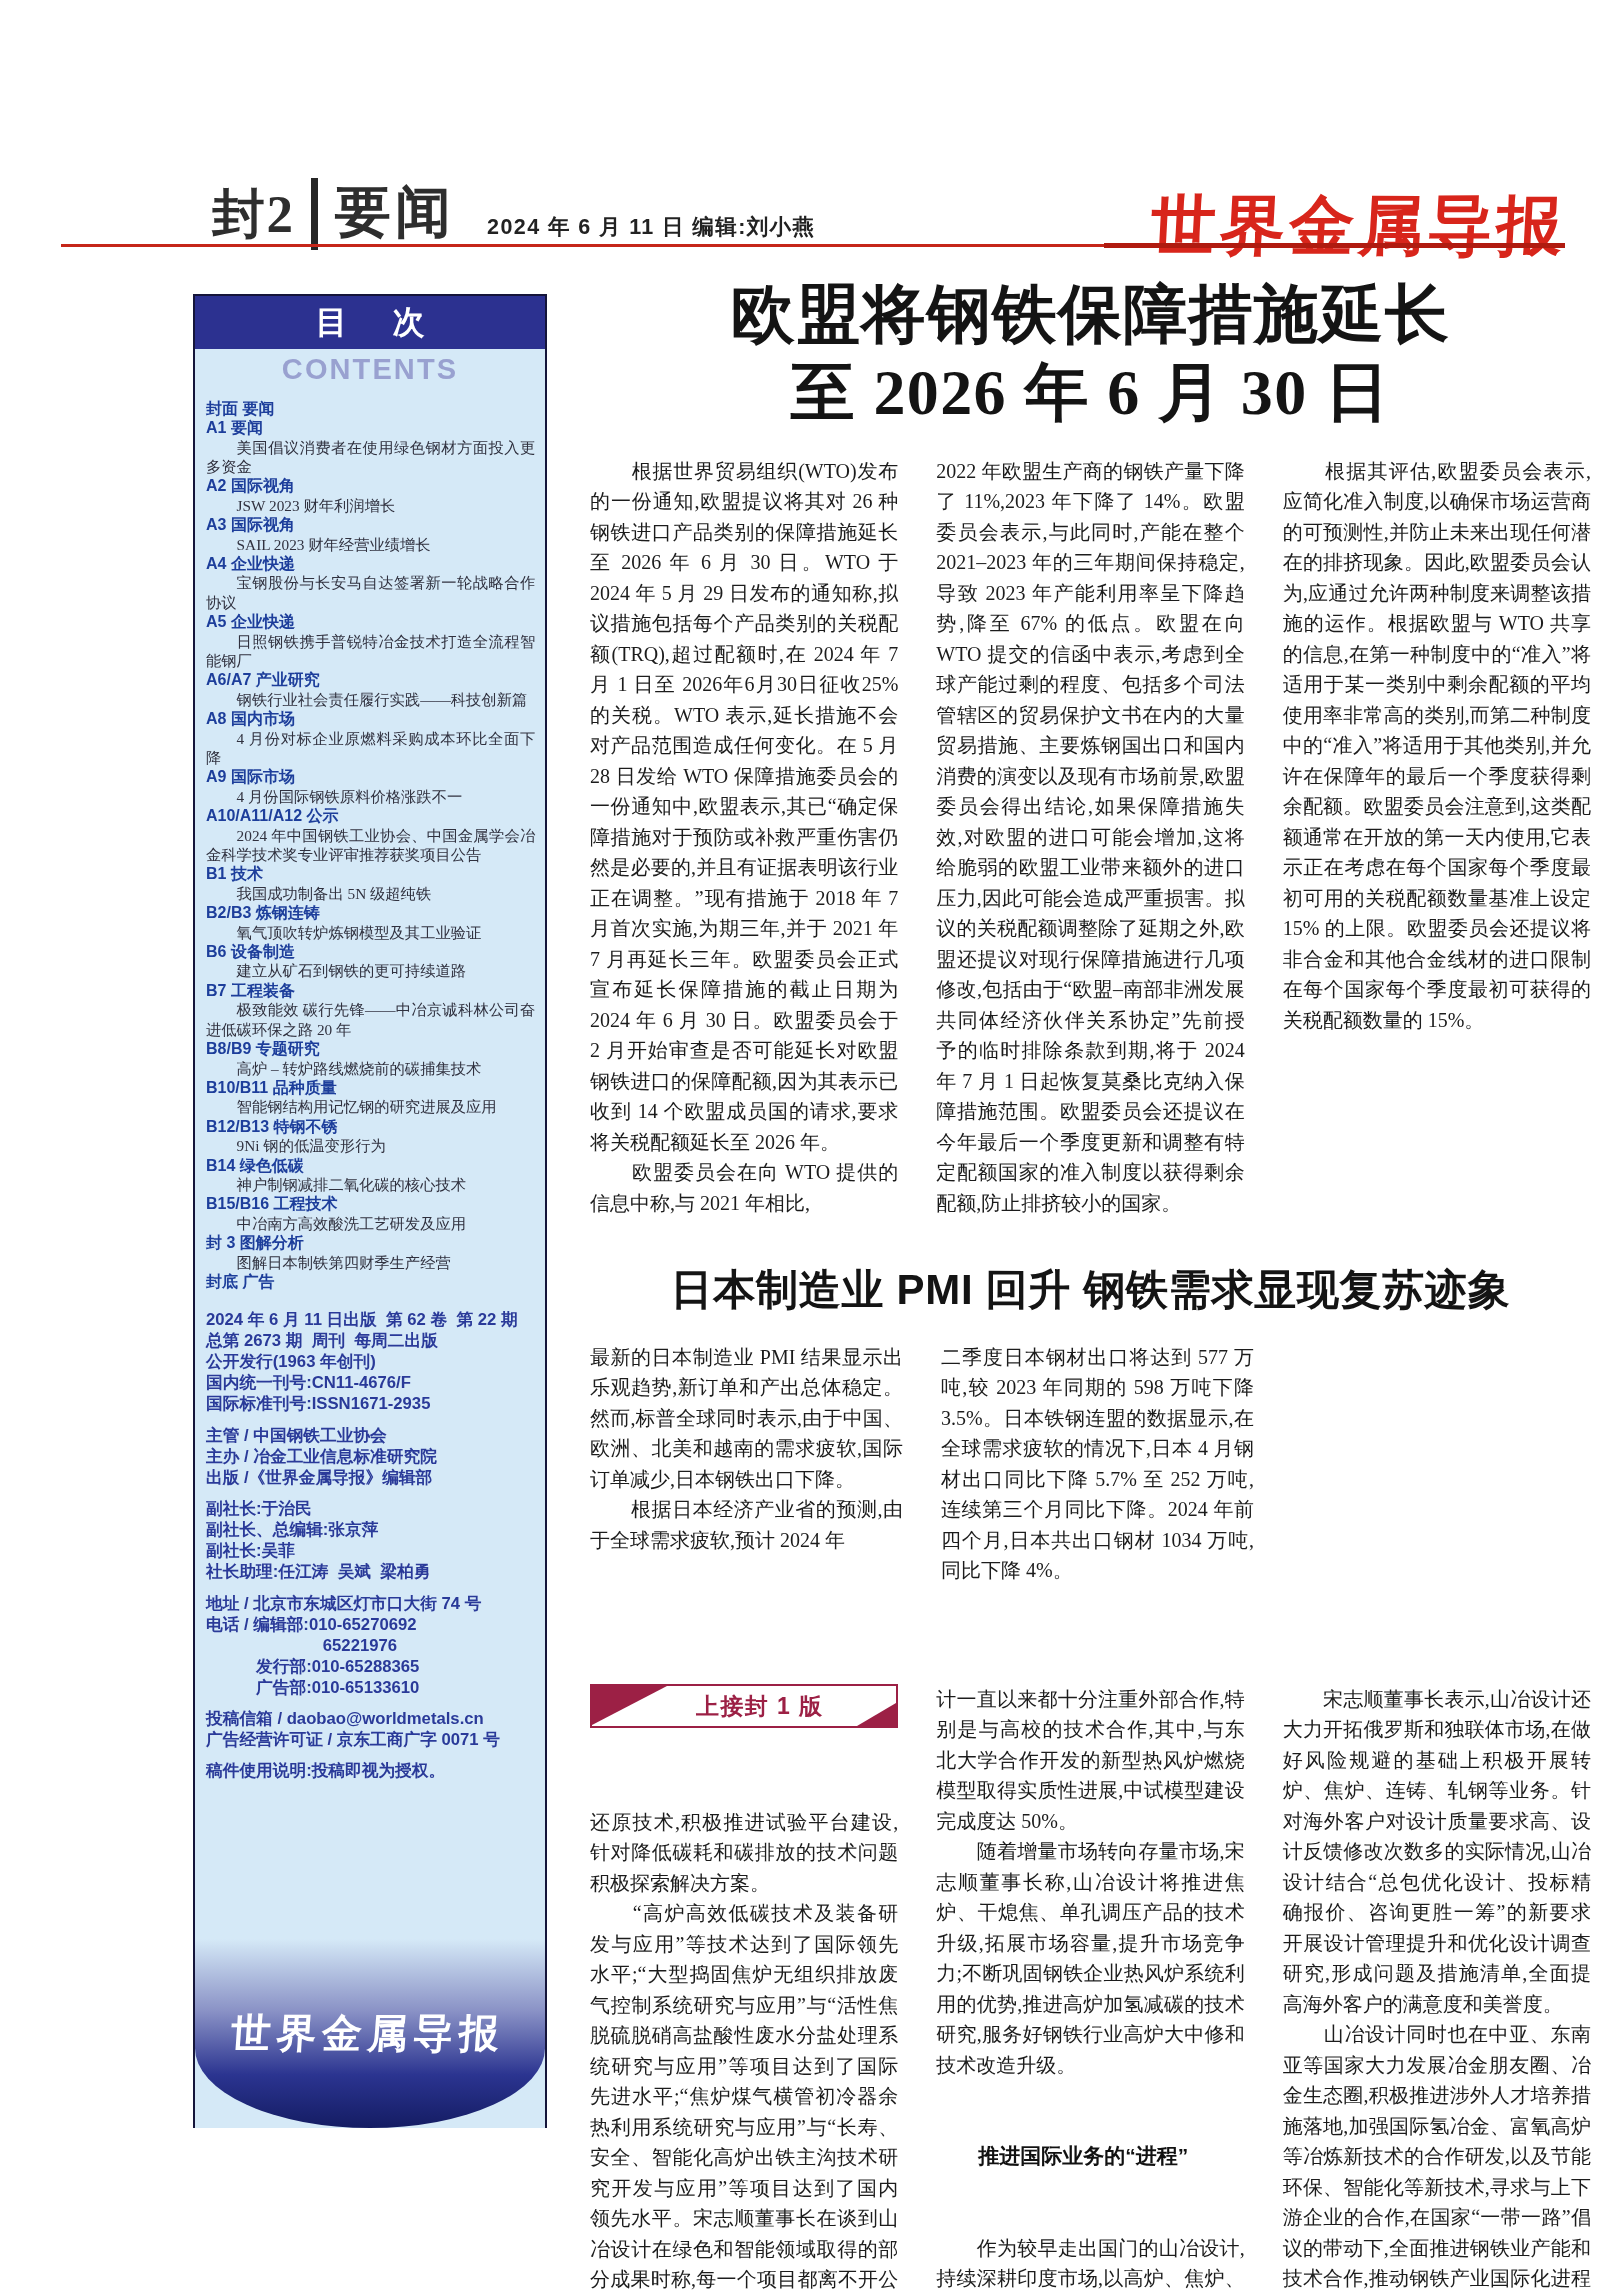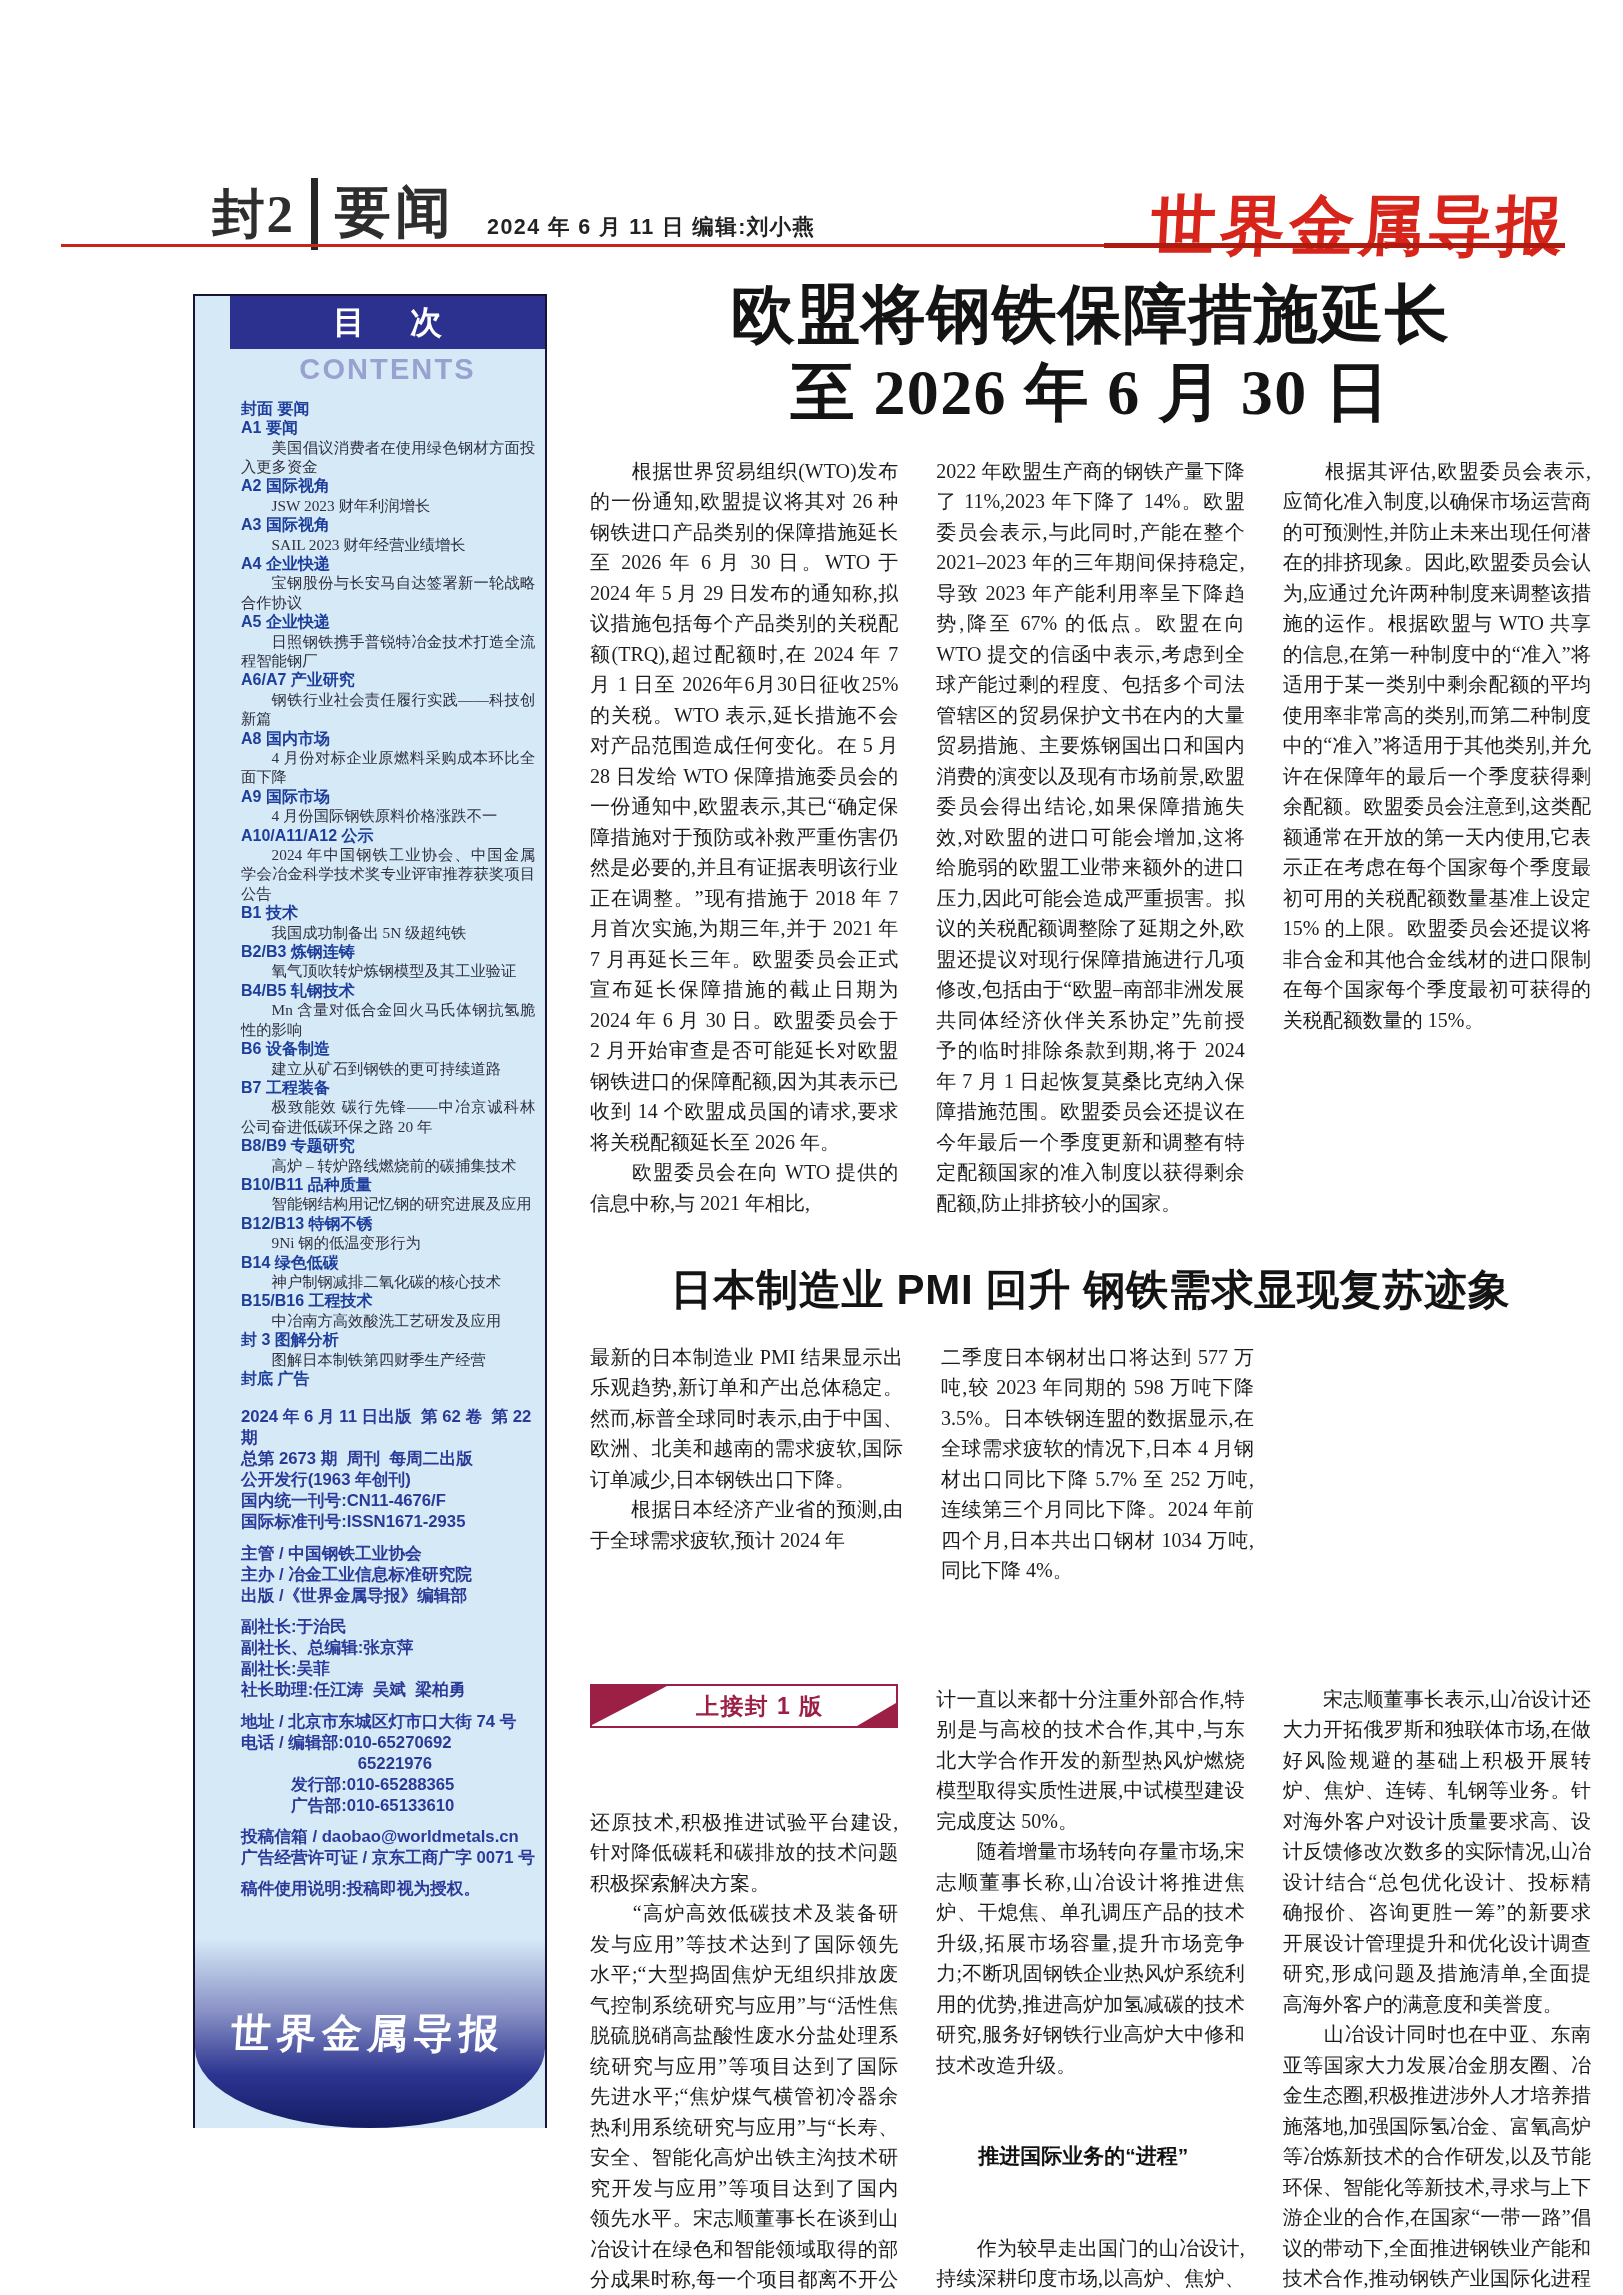--- a/index.html
+++ b/index.html
@@ -13,21 +13,21 @@
   .folio-sec{font-size:56px;font-weight:bold;color:#2e2e2e;letter-spacing:4.2px;}
   .folio-meta{font-family:"Liberation Sans",sans-serif;font-size:21.5px;font-weight:bold;
               color:#222;margin-left:32px;padding-bottom:9.7px;letter-spacing:1.4px;}
   .masthead{position:absolute;right:58px;top:182px;font-size:65px;font-weight:bold;
             color:#d8251b;letter-spacing:4.2px;transform:skewX(-3deg);}
   .header-rule{position:absolute;left:61px;top:244px;width:1503px;height:2.8px;background:#c52619;}
   .header-rule-accent{position:absolute;left:1104px;top:243px;width:461px;height:4.9px;background:#b01b10;}
 
   
   .sidebar{position:absolute;left:193px;top:294px;width:354px;height:1834px;}
-  .sb-main{position:absolute;inset:0;background:#d5e9f7;border:2.1px solid #15153a;border-bottom:none;padding-left:35px;}
+  .sb-main{position:absolute;inset:0;background:#d5e9f7;border:2.1px solid #15153a;border-bottom:none;}
   .toc-titlebar{height:53px;background:#2c3190;color:#ffffff;font-family:"Liberation Sans",sans-serif;
                 font-size:32px;font-weight:bold;display:flex;align-items:center;justify-content:center;
                 letter-spacing:18px;text-indent:18px;}
   .toc-subtitle{font-family:"Liberation Sans",sans-serif;font-size:29px;font-weight:bold;color:#99a1d0;
                 text-align:center;letter-spacing:2.1px;padding:4.2px 0 12.5px 0;}
   .toc-list{padding:0 9.7px 0 11px;}
   .toc-label{font-family:"Liberation Sans",sans-serif;font-size:16px;font-weight:bold;color:#1d3e9b;
              line-height:19.4px;}
   .toc-item{font-size:15.3px;color:#30313f;line-height:19.4px;text-indent:2em;text-align:justify;}
   .pub-info{padding:18px 9.7px 0 11px;font-family:"Liberation Sans",sans-serif;font-weight:bold;
@@ -135,24 +135,20 @@
   <div class="toc-entry">
     <div class="toc-label">B1 技术</div>
     <div class="toc-item">我国成功制备出 5N 级超纯铁</div>
   </div>
 
   <div class="toc-entry">
     <div class="toc-label">B2/B3 炼钢连铸</div>
     <div class="toc-item">氧气顶吹转炉炼钢模型及其工业验证</div>
   </div>
 
-  <div class="toc-entry">
-    <div class="toc-label">B4/B5 轧钢技术</div>
-    <div class="toc-item">Mn 含量对低合金回火马氏体钢抗氢脆性的影响</div>
-  </div>
 
   <div class="toc-entry">
     <div class="toc-label">B6 设备制造</div>
     <div class="toc-item">建立从矿石到钢铁的更可持续道路</div>
   </div>
 
   <div class="toc-entry">
     <div class="toc-label">B7 工程装备</div>
     <div class="toc-item">极致能效 碳行先锋——中冶京诚科林公司奋进低碳环保之路 20 年</div>
   </div>

